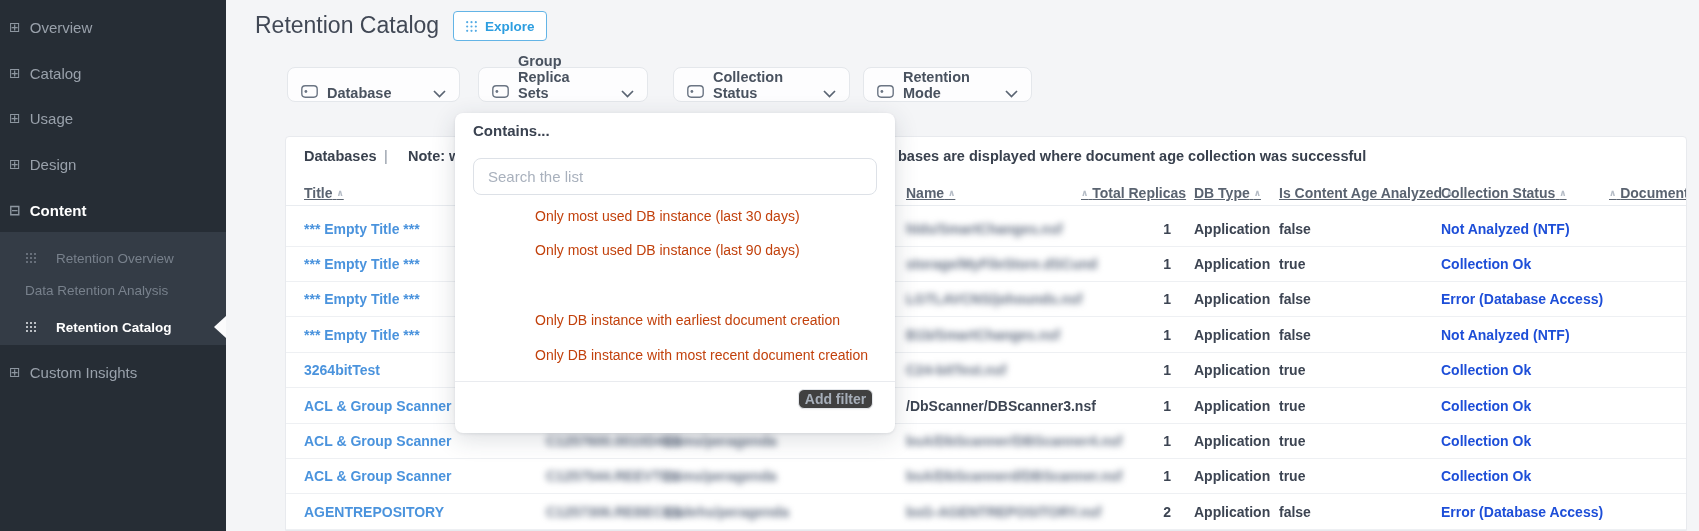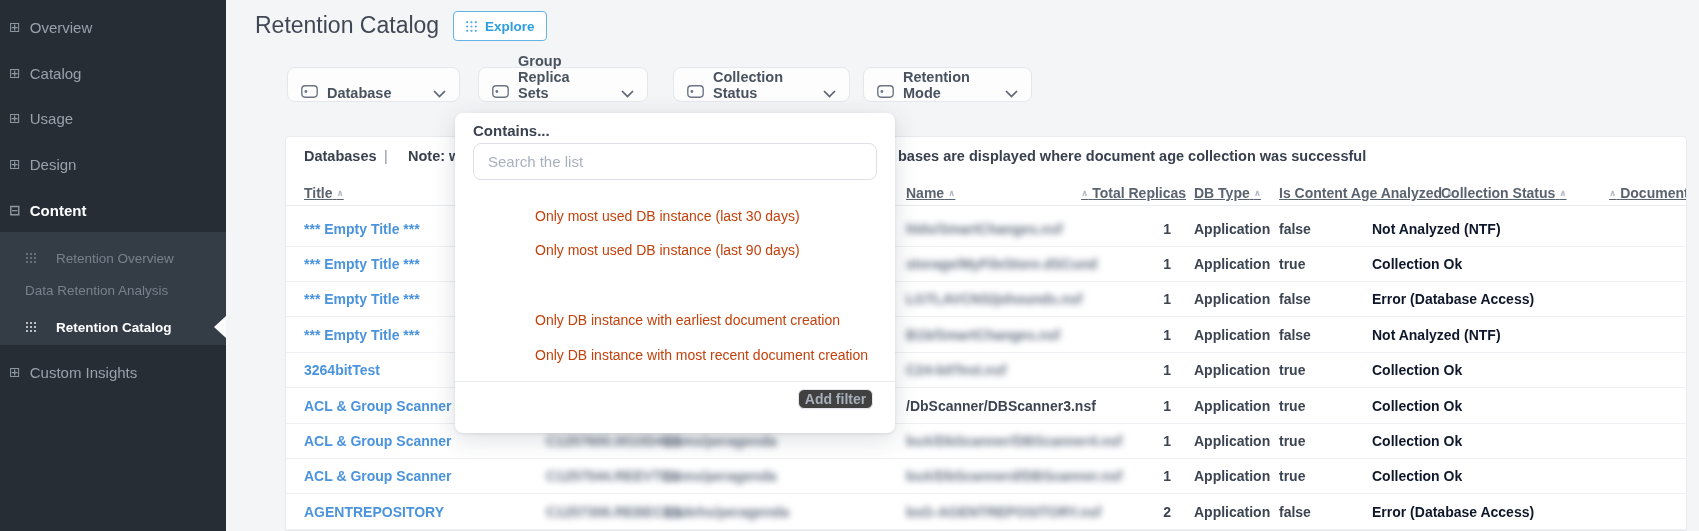--- a/index.html
+++ b/index.html
@@ -48,29 +48,29 @@
   .hcell { position:absolute; font-size:14px; font-weight:600; color:#5a6370; white-space:nowrap; cursor:pointer;text-decoration:underline; }
   .caret { font-size:9px; color:#b5bcc6; font-weight:700; position:relative; top:-2px; }
   .t-row { position:absolute; left:0; width:1402px; height:35px; line-height:35px;
            border-bottom:1px solid #eef0f3; white-space:nowrap; }
   .cell { position:absolute; font-size:14px; }
   .c-title { left:18px; color:#4a93dd; font-weight:700; cursor:pointer; }
   .c-id { left:260px; } .c-server { left:380px; } .c-name { left:620px; }
   .c-rep { left:760px; width:125px; text-align:right; font-weight:700; color:#3c4452; }
   .c-type { left:908px; font-weight:700; color:#3c4452; }
   .c-age { left:993px; font-weight:700; color:#3c4452; }
-  .c-status { left:1086px; font-weight:700; color:#0f172a;text-align:center; }
+  .c-status { left:1155px; font-weight:700; color:#1d4ed8;text-align:center; }
   .blur { color:#667184; font-weight:600; filter:blur(3px); }
 
   
   #dropdown { position:absolute; left:455px; top:113px; width:440px; height:320px; background:#ffffff;
               border-radius:8px; box-shadow:0 6px 24px rgba(40,50,70,0.16), 0 1px 3px rgba(40,50,70,0.10);
               z-index:10; }
   #dd-title { position:absolute; left:18px; top:9px; font-size:15px; font-weight:700; color:#3a4250; }
-  #dd-search { position:absolute; left:18px; top:30px; width:404px; height:37px; border:1px solid #dde1e7;
+  #dd-search { position:absolute; left:18px; top:45px; width:404px; height:37px; border:1px solid #dde1e7;
                border-radius:8px; padding:0 14px; font-size:15px; font-weight:500; color:#49525f;
                font-family:"Liberation Sans","DejaVu Sans",sans-serif; outline:none; }
   #dd-search::placeholder { color:#a9b1bd; }
   .dd-option { position:absolute; left:36px; height:24px; line-height:24px; font-size:14px; color:#c2410c;
                cursor:pointer; white-space:nowrap;margin-left:44px; }
   #dd-divider { position:absolute; left:0; top:268px; width:440px; height:1px; background:#e9ebef; }
   #add-filter-btn { position:absolute; right:22px; top:276px; width:75px; height:20px; background:#404040;
                     border:1px solid #e4e7eb; border-radius:6px; color:#a6aeb9; font-size:14px; font-weight:600;
                     font-family:"Liberation Sans","DejaVu Sans",sans-serif; cursor:pointer;
                     box-shadow:0 1px 2px rgba(0,0,0,0.04); }

